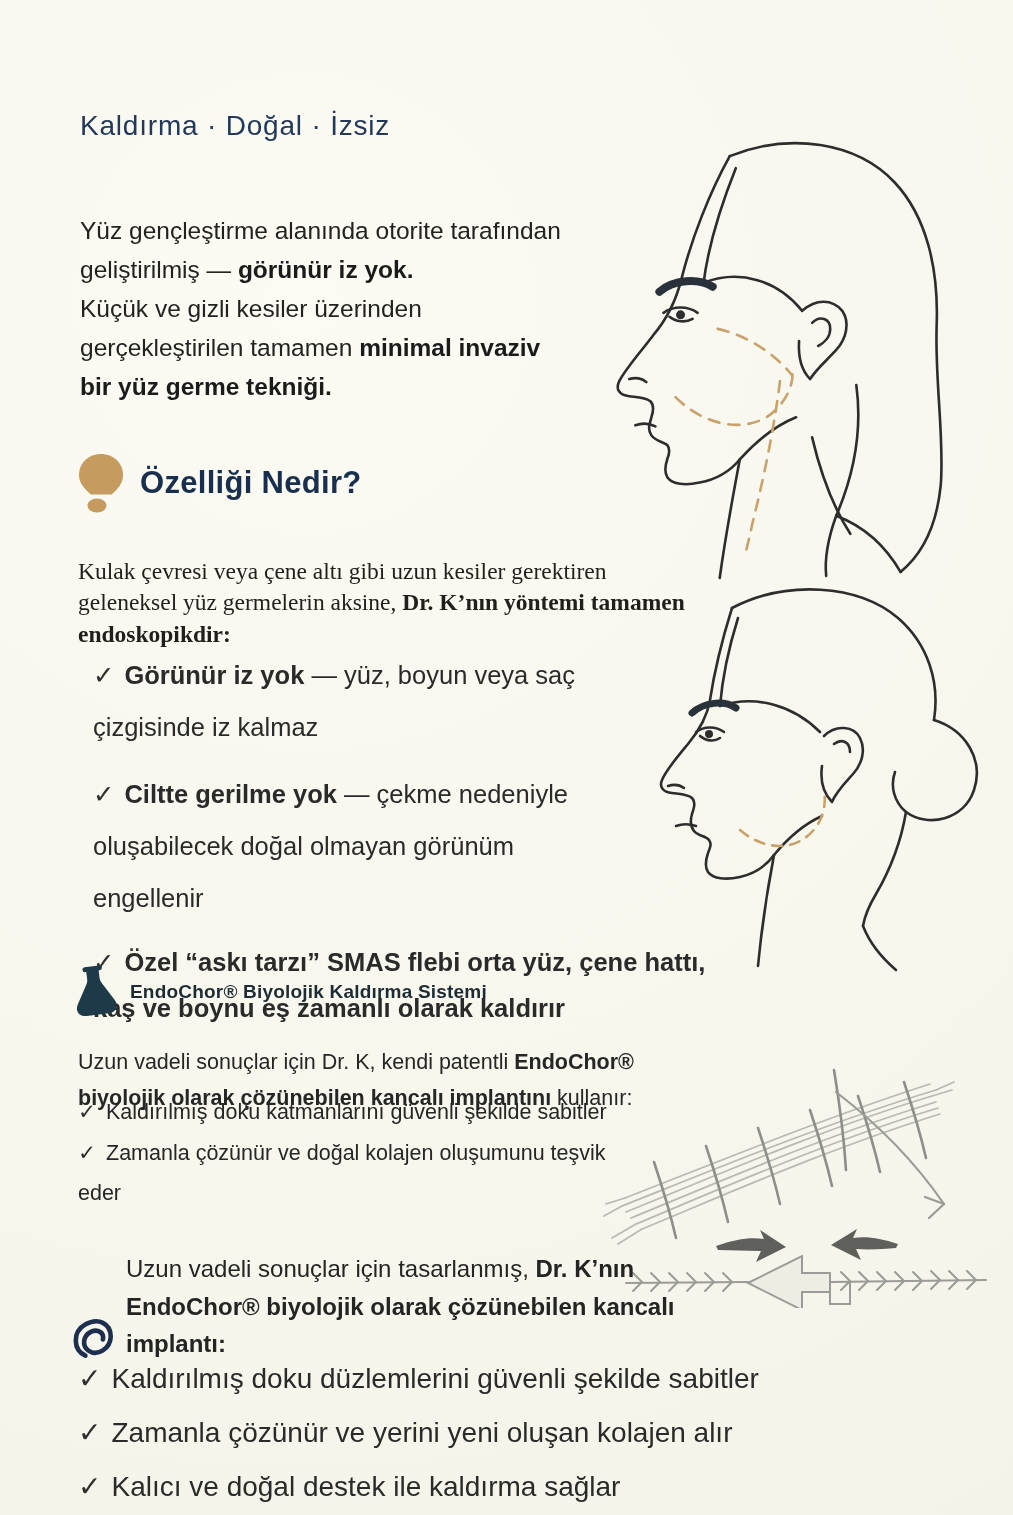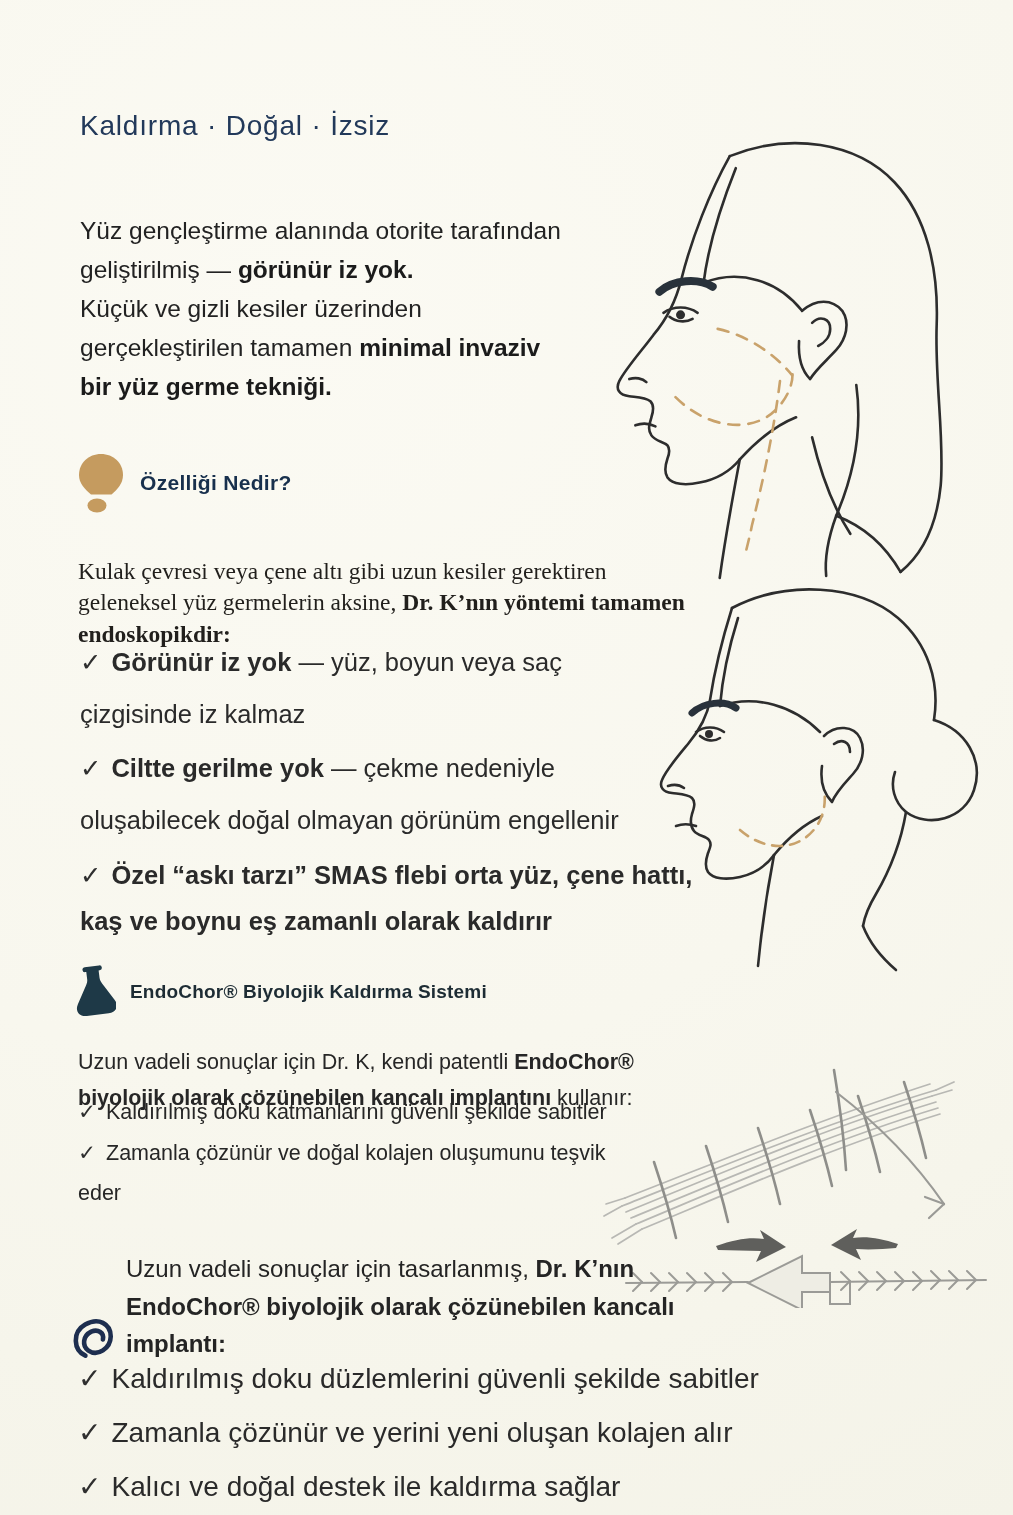--- a/index.html
+++ b/index.html
@@ -27,40 +27,40 @@
   .intro{
     position:absolute;left:80px;top:186px;width:482px;
     font-size:24.5px;line-height:1.6;color:#222;
   }
   .intro b{color:#1b1b1b;}
   .section-head{
     position:absolute;display:flex;align-items:center;gap:16px;
   }
   .feat-head{left:78px;top:452px;}
   .feat-head .head-text{
-    font-size:21px;font-weight:700;color:#18304d;letter-spacing:0.3px;
+    font-size:31px;font-weight:700;color:#18304d;letter-spacing:0.3px;
   }
   .feat-intro{
     position:absolute;left:78px;top:532px;width:622px;
     font-family:"Liberation Serif", serif;
     font-size:23.5px;line-height:1.36;color:#211f1c;
   }
   .feat-intro b{font-weight:700;}
   ul.checklist{
     list-style:none;margin:0;padding:0;position:absolute;
   }
   .check{
     font-family:"DejaVu Sans", sans-serif;
     margin-right:10px;color:#2f2f2f;
   }
   .feat-list{
     left:78px;top:634px;width:560px;
     font-size:25.5px;line-height:2.04;color:#2a2a2a;
   }
-  .feat-list li{margin:2px;}
+  .feat-list li{margin:15px;}
   .feat-list li.wide{width:652px;line-height:1.82;margin-top:6px;font-weight:700;}
   .endo-head{left:74px;top:964px;gap:14px;}
   .endo-head .head-text{
     font-size:19px;font-weight:700;color:#1d2c34;letter-spacing:0.2px;
   }
   .endo-intro{
     position:absolute;left:78px;top:1022px;width:575px;
     font-size:21.5px;line-height:1.68;color:#262626;
   }
   .endo-list{

